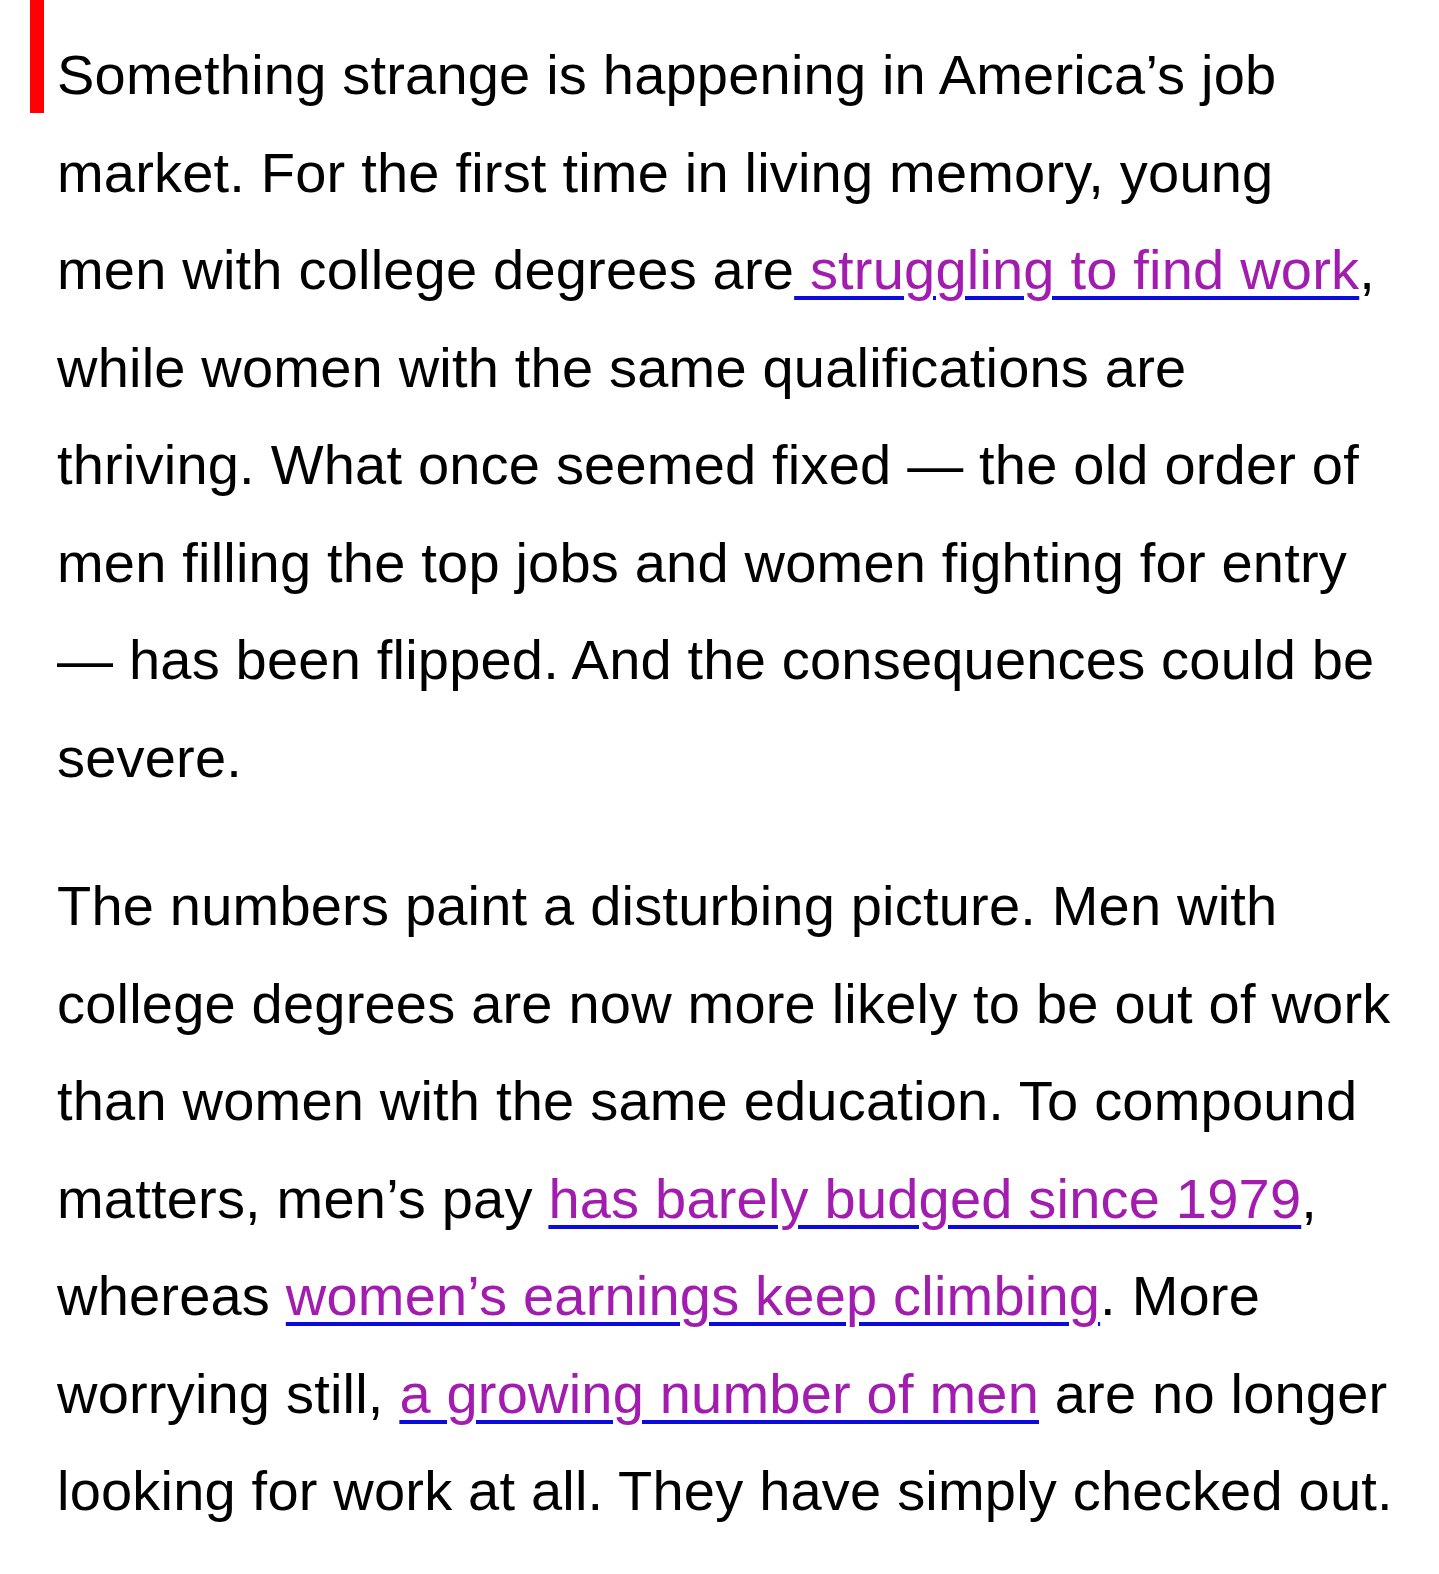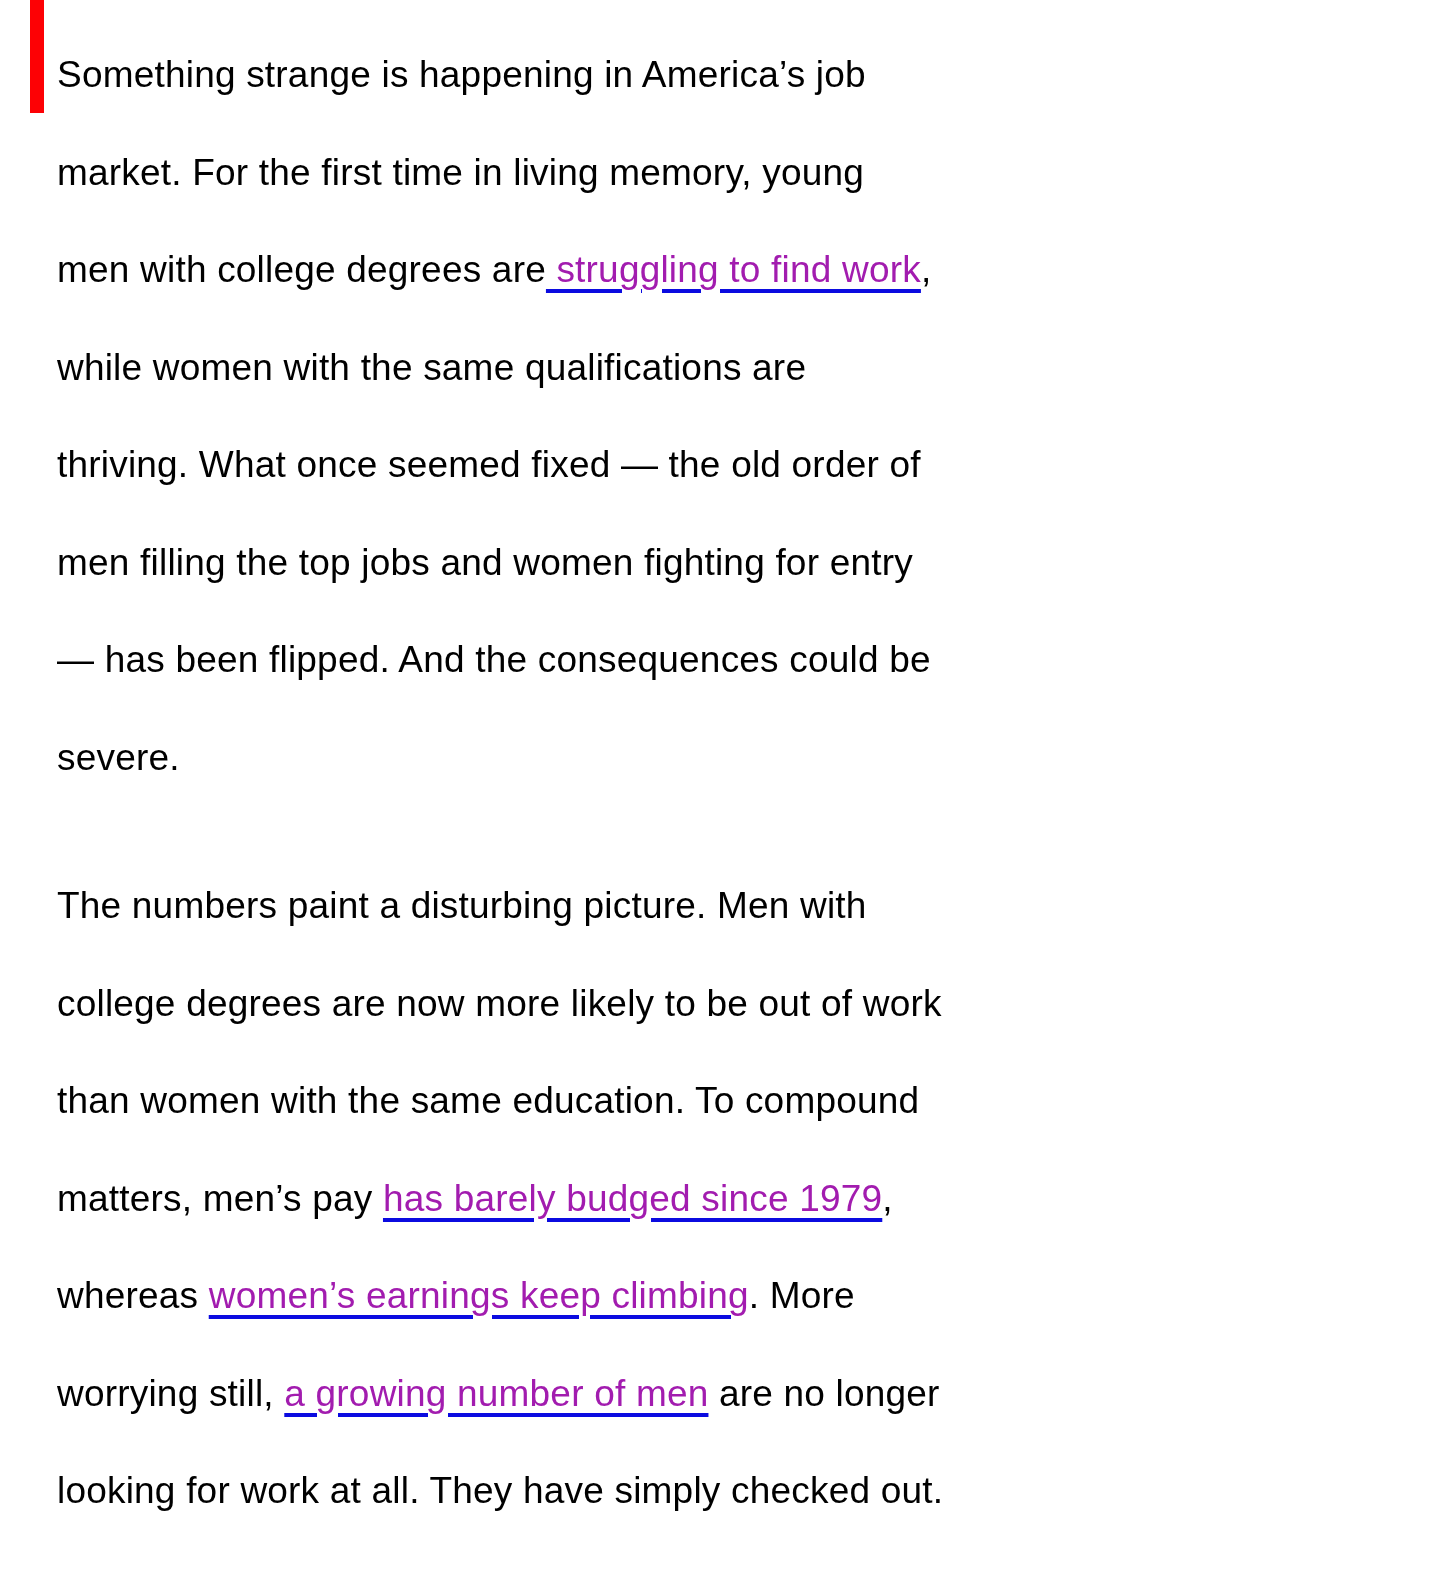--- a/index.html
+++ b/index.html
@@ -24,21 +24,21 @@
   .article {
     position: absolute;
     left: 0;
     top: 0;
     width: 1439px;
     padding: 26px 57px 0 57px;
     box-sizing: border-box;
   }
   .article p {
     margin: 0 0 51px 0;
-    font-size: 37px;
+    font-size: 56px;
     line-height: 97.5px;
     font-weight: 400;
     color: #000000;
     letter-spacing: 0.2px;
     white-space: nowrap;
   }
   .article a {
     color: #a21caf;
     text-decoration: underline;
     text-decoration-color: #0b0be0;

